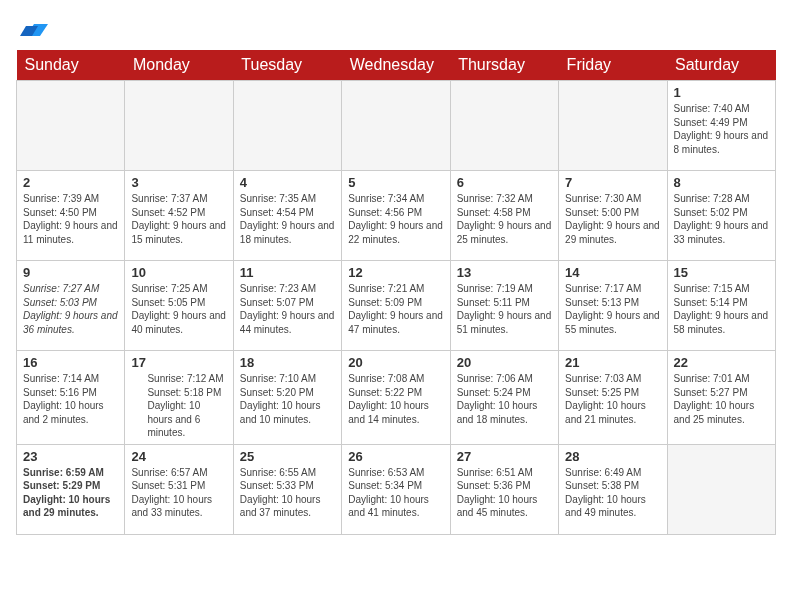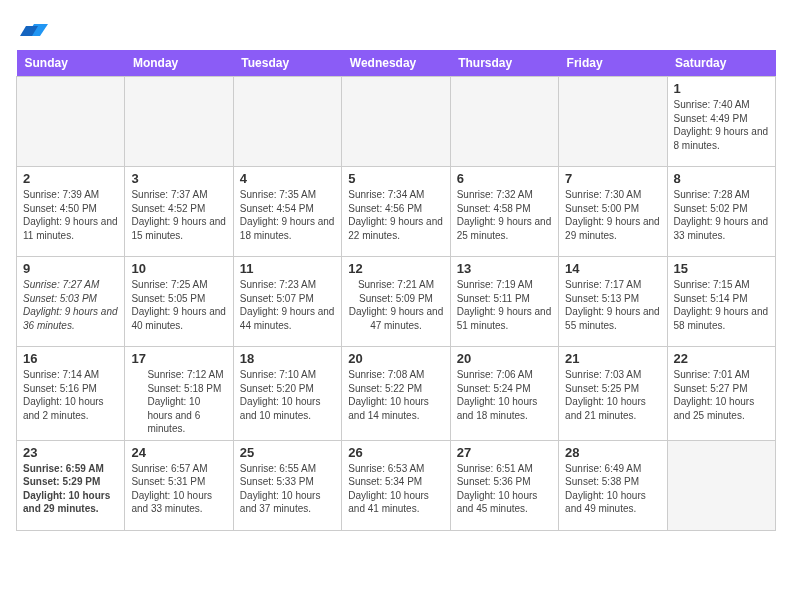--- a/index.html
+++ b/index.html
@@ -32,26 +32,26 @@
     .calendar-subtitle {
       font-size: 16px;
       color: #555;
     }
     table {
       width: 100%;
       border-collapse: collapse;
       table-layout: fixed;
     }
     th {
-      background-color: #8b5cf6;
+      background-color: #b91c1c;
       color: white;
       text-align: left;
       padding: 6px 8px;
-      font-size: 12px;
-      font-weight: bold;
+      font-size: 16px;
+      font-weight: normal;
     }
     td {
       border: 1px solid #ccc;
       vertical-align: top;
       padding: 4px 6px;
       height: 90px;
       font-size: 10.5px;
       color: #333;
       background: #fff;
     }
@@ -176,21 +176,21 @@
 Daylight: 9 hours and 40 minutes.</div>
         </td>
         <td>
           <span class="day-num">11</span>
           <div class="day-info" style="white-space: pre-line;">Sunrise: 7:23 AM
 Sunset: 5:07 PM
 Daylight: 9 hours and 44 minutes.</div>
         </td>
         <td>
           <span class="day-num">12</span>
-          <div class="day-info" style="white-space: pre-line; text-align: center;">Sunrise: 7:21 AM
+          <div class="day-info" style="white-space: pre-line;">Sunrise: 7:21 AM
 Sunset: 5:09 PM
 Daylight: 9 hours and 47 minutes.</div>
         </td>
         <td>
           <span class="day-num">13</span>
           <div class="day-info" style="white-space: pre-line;">Sunrise: 7:19 AM
 Sunset: 5:11 PM
 Daylight: 9 hours and 51 minutes.</div>
         </td>
         <td>

